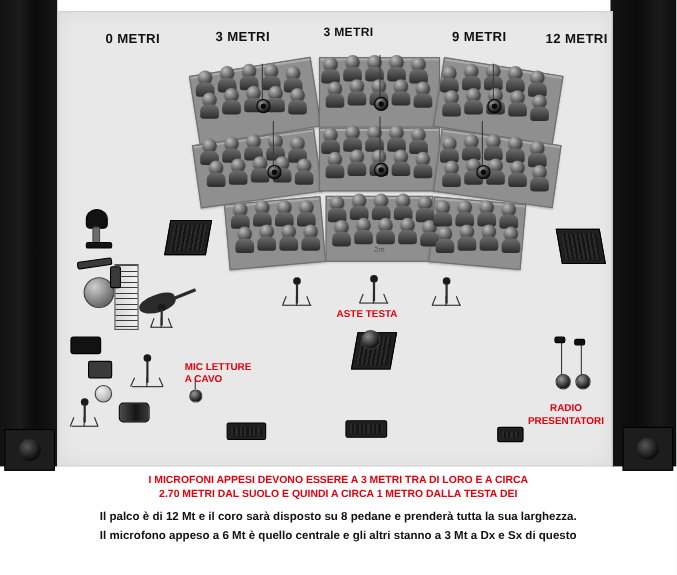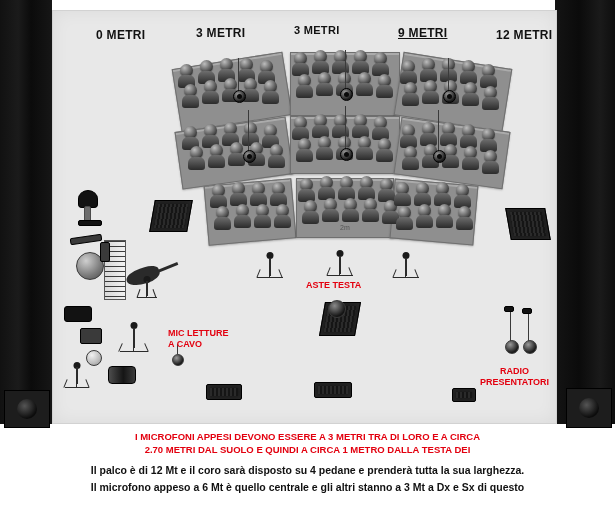--- a/index.html
+++ b/index.html
@@ -148,21 +148,21 @@
   <div class="curtain curtain-l"></div>
   <div class="curtain curtain-r"></div>
 
   <div class="stage-floor">
     <div class="stage-inner-shadow"></div>
   </div>
 
   <div class="dist-label" style="left:96px;top:28px;">0 METRI</div>
   <div class="dist-label" style="left:196px;top:26px;">3 METRI</div>
   <div class="dist-label" style="left:294px;top:24px;font-size:11px;">3 METRI</div>
-  <div class="dist-label" style="left:398px;top:26px;text-decoration:underline;">9 METRI</div>
+  <div class="dist-label" style="left:411px;top:26px;">9 METRI</div>
   <div class="dist-label" style="left:496px;top:28px;">12 METRI</div>
 
   <div class="riser" style="left:176px;top:60px;width:110px;height:62px;transform:rotate(-9deg);"></div>
   <div class="riser" style="left:290px;top:52px;width:108px;height:62px;"></div>
   <div class="riser" style="left:398px;top:60px;width:108px;height:62px;transform:rotate(9deg);"></div>
 
   <div class="riser" style="left:178px;top:124px;width:110px;height:56px;transform:rotate(-8deg);"></div>
   <div class="riser" style="left:290px;top:116px;width:108px;height:56px;"></div>
   <div class="riser" style="left:397px;top:124px;width:108px;height:56px;transform:rotate(8deg);"></div>
 
@@ -500,17 +500,17 @@
 PRESENTATORI</div>
   <div class="red-label" style="left:168px;top:328px;text-align:left;">MIC LETTURE
 A CAVO</div>
 
   <div class="caption-red">
     <div>I MICROFONI APPESI DEVONO ESSERE A 3 METRI TRA DI LORO E A CIRCA</div>
     <div>2.70 METRI DAL SUOLO E QUINDI A CIRCA 1 METRO DALLA TESTA DEI</div>
   </div>
 
   <div class="caption-black">
-    <div>Il palco è di 12 Mt e il coro sarà disposto su 4 pedane e prenderà tutta la sua larghezza.</div>
+    <div>Il palco è di 12 Mt e il coro sarà disposto su 8 pedane e prenderà tutta la sua larghezza.</div>
     <div>Il microfono appeso a 6 Mt è quello centrale e gli altri stanno a 3 Mt a Dx e Sx di questo</div>
   </div>
 
 </div>
 
 </body></html>

